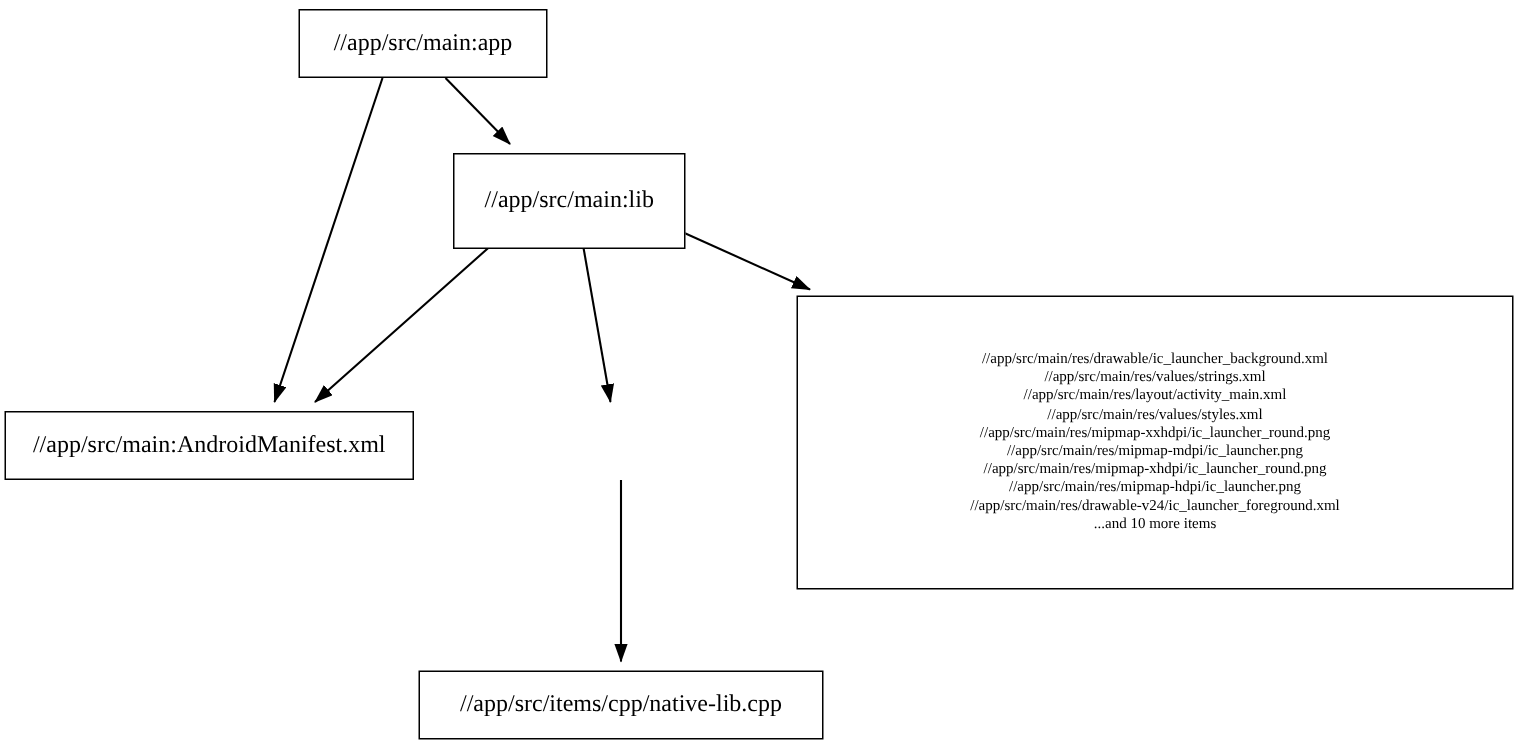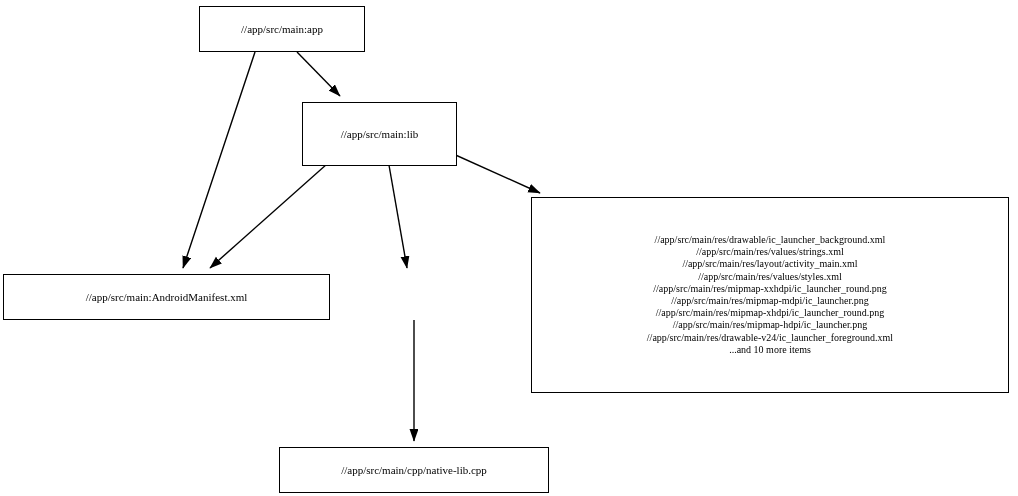--- a/index.html
+++ b/index.html
@@ -18,21 +18,21 @@
   .node {
     position: absolute;
     box-sizing: border-box;
     border: 1px solid #000000;
     background: #ffffff;
     display: flex;
     align-items: center;
     justify-content: center;
     text-align: center;
     color: #000000;
-    font-size: 11px;
+    font-size: 16px;
     line-height: 1.0;
     white-space: pre;
   }
   .node.multiline {
     line-height: 1.22;
     font-size: 10px;
   }
   svg.edges {
     position: absolute;
     left: 0;
@@ -80,35 +80,35 @@
   </svg>
 
   <div class="node" style="left:199px; top:6px; width:166px; height:46px;">
     <span>//app/src/main:app</span>
   </div>
 
   <div class="node" style="left:302px; top:102px; width:155px; height:64px;">
     <span>//app/src/main:lib</span>
   </div>
 
-  <div class="node" style="left:3px; top:274px; width:327px; height:46px;text-align:right;">
+  <div class="node" style="left:3px; top:274px; width:273px; height:46px;text-align:right;">
     <span>//app/src/main:AndroidManifest.xml</span>
   </div>
 
 
   <div class="node multiline" style="left:531px; top:197px; width:478px; height:196px;">
     <span>//app/src/main/res/drawable/ic_launcher_background.xml
 //app/src/main/res/values/strings.xml
 //app/src/main/res/layout/activity_main.xml
 //app/src/main/res/values/styles.xml
 //app/src/main/res/mipmap-xxhdpi/ic_launcher_round.png
 //app/src/main/res/mipmap-mdpi/ic_launcher.png
 //app/src/main/res/mipmap-xhdpi/ic_launcher_round.png
 //app/src/main/res/mipmap-hdpi/ic_launcher.png
 //app/src/main/res/drawable-v24/ic_launcher_foreground.xml
 ...and 10 more items</span>
   </div>
 
   <div class="node" style="left:279px; top:447px; width:270px; height:46px;">
-    <span>//app/src/main/cpp/native-lib.cpp</span>
+    <span>//app/src/items/cpp/native-lib.cpp</span>
   </div>
 
 </div>
 
 </body></html>

